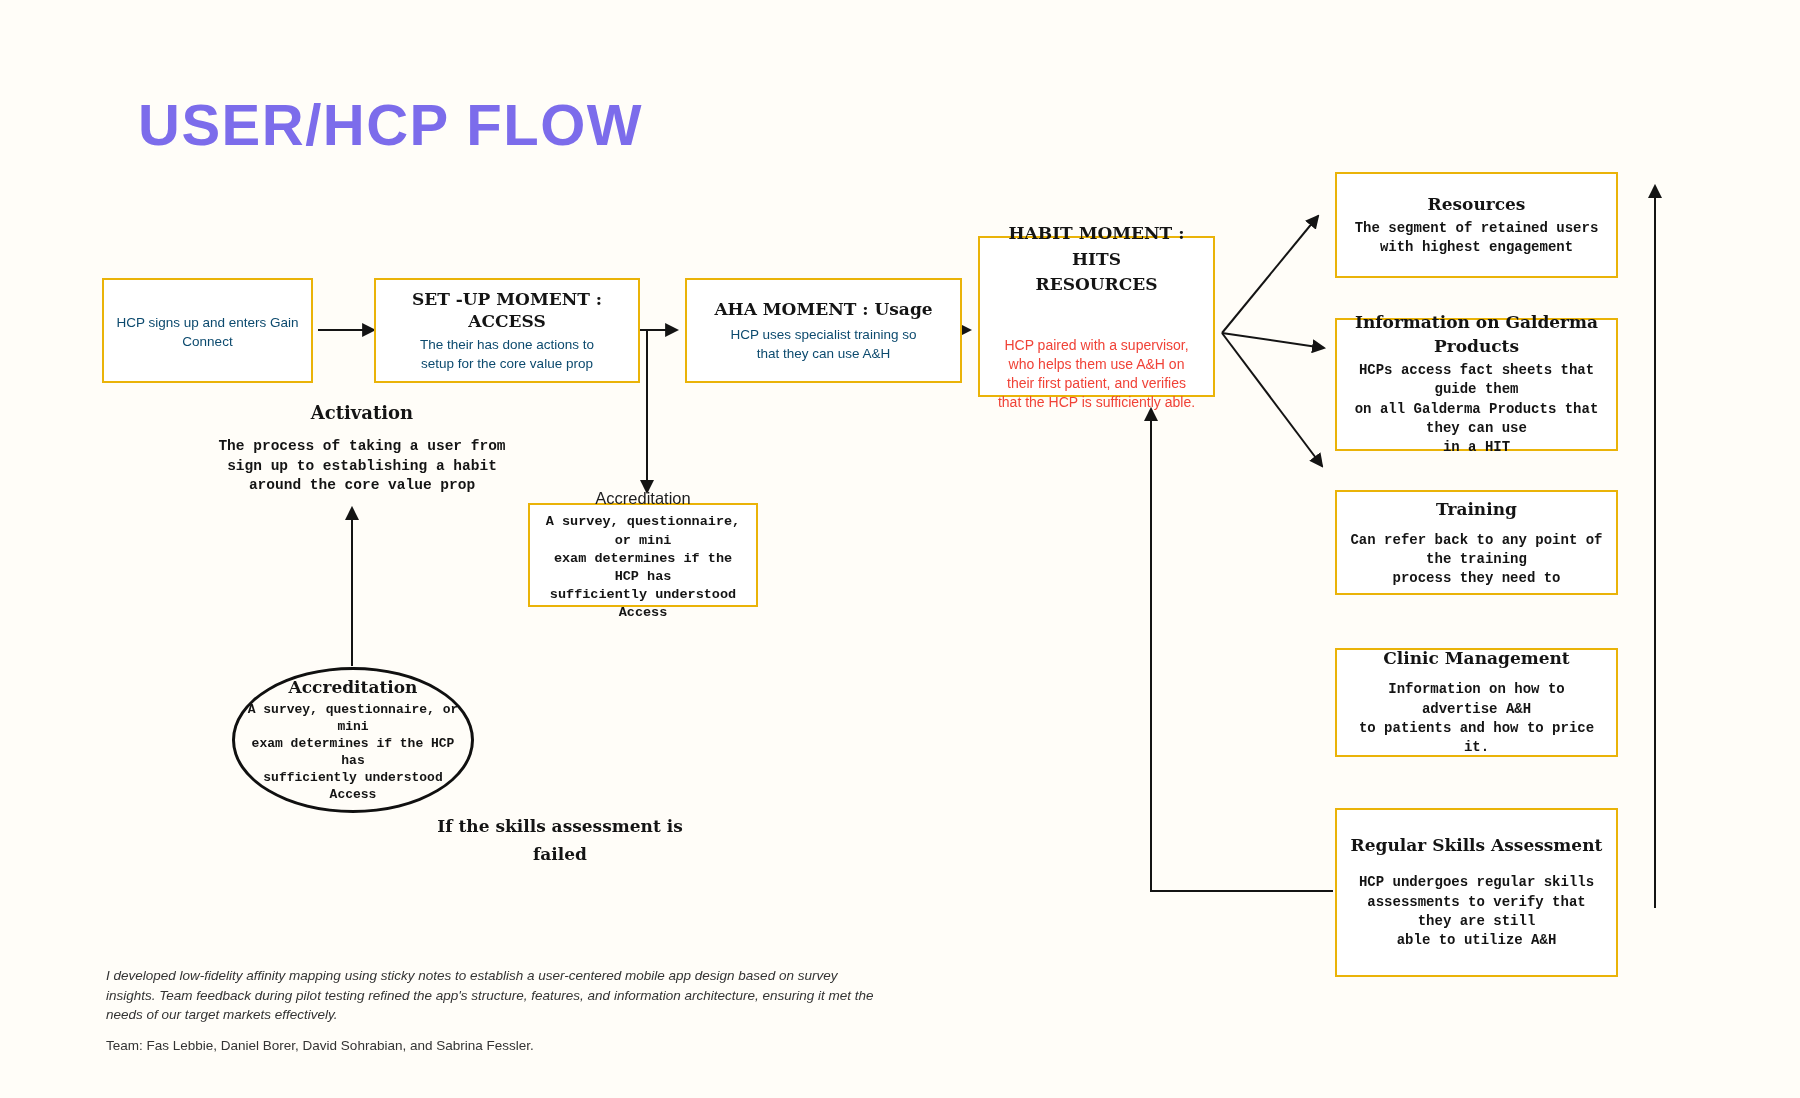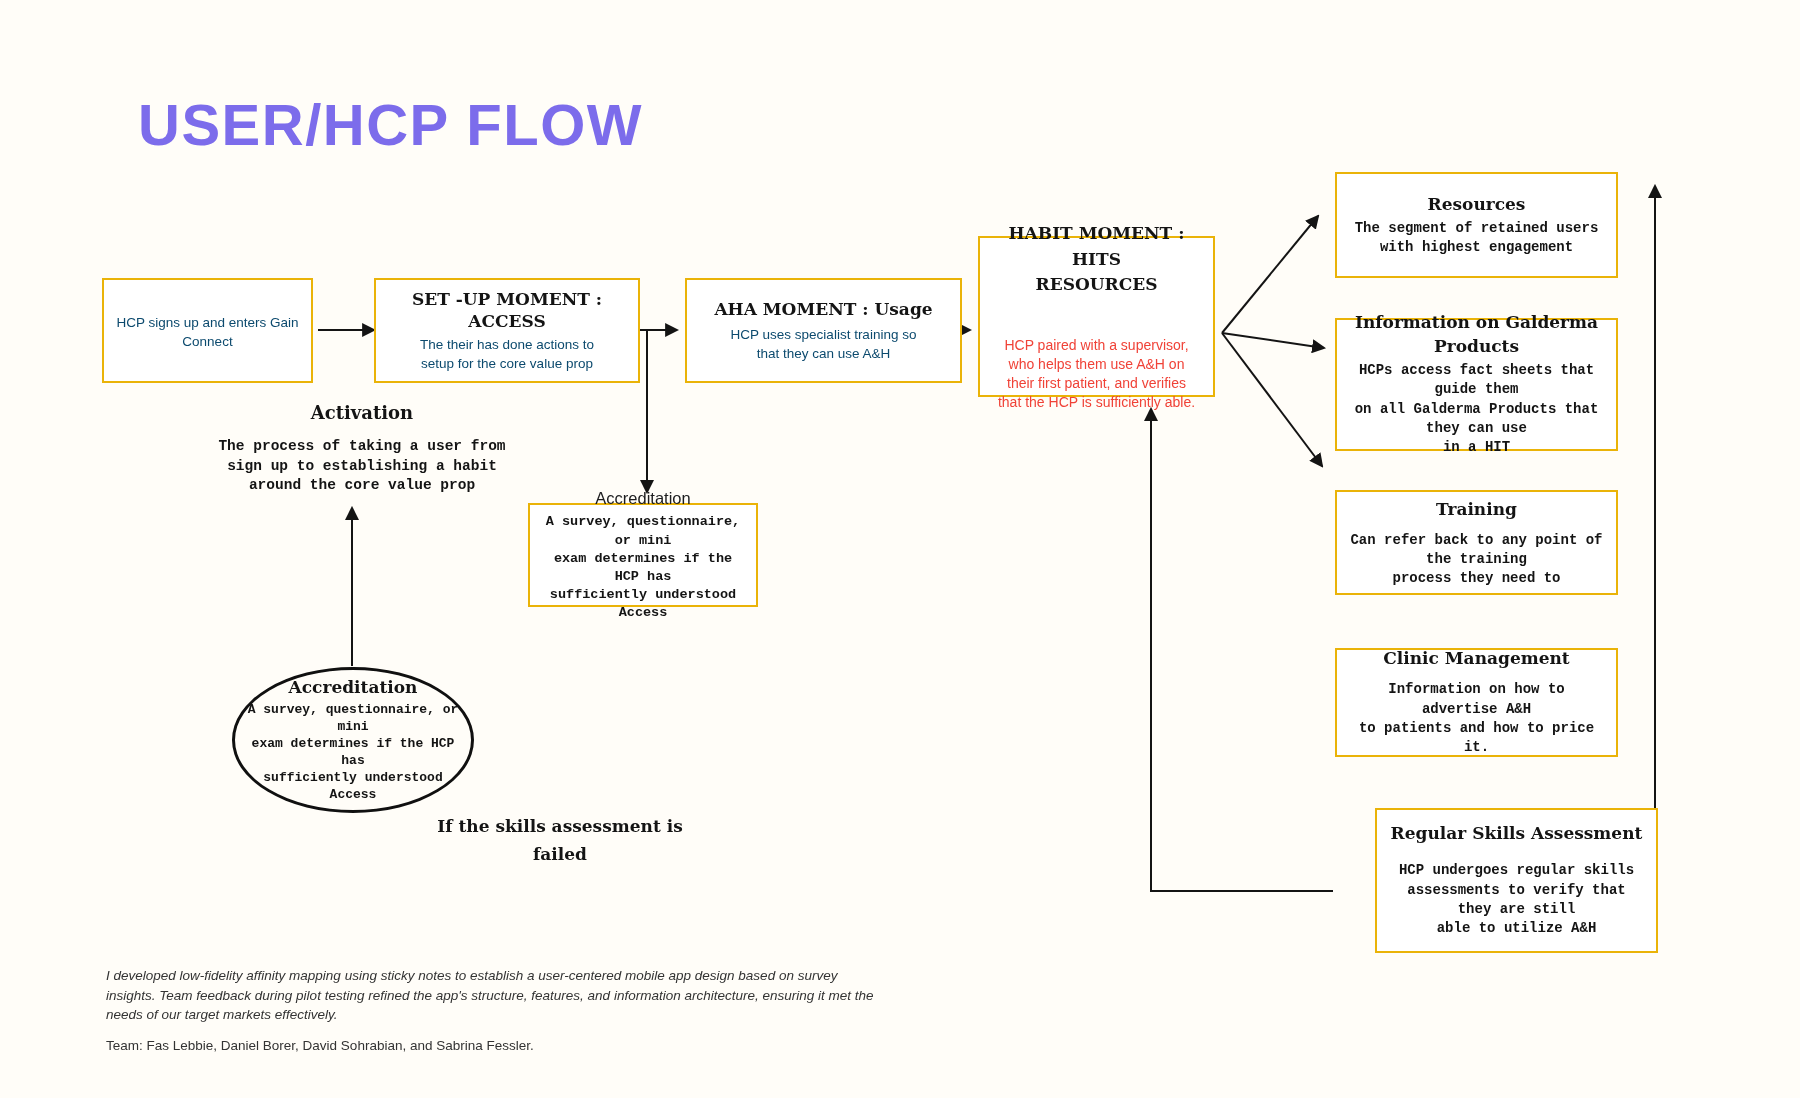--- a/index.html
+++ b/index.html
@@ -26,21 +26,21 @@
   #box-aha{left:685px;top:278px;width:277px;height:105px;}
   #box-habit{left:978px;top:236px;width:237px;height:161px;gap:24px;}
   #box-habit .serif-title{line-height:1.5;}
   .red-body{color:#f04237 !important;margin-top:14px;font-size:14px;line-height:1.36;}
 
   .outcome{left:1335px;width:283px;}
   #out-0{top:172px;height:106px;}
   #out-1{top:318px;height:133px;}
   #out-2{top:490px;height:105px;justify-content:space-between;}
   #out-3{top:648px;height:109px;}
-  #out-4{top:808px;height:145px;margin-left:40px;}
+  #out-4{top:808px;height:169px;}
   #out-0 .serif-body,#out-1 .serif-body{margin-top:2px;}
   #out-2 .serif-body,#out-3 .serif-body{margin-top:9px;}
   #out-4 .serif-body{margin-top:15px;}
 
   .activation{position:absolute;left:212px;top:400px;width:300px;text-align:center;}
   .activation .serif-title{font-size:18px;}
   .activation .serif-body{margin-top:12px;font-size:14.5px;line-height:1.34;}
 
   #box-accreditation{left:528px;top:503px;width:230px;height:104px;}
   #box-accreditation .serif-body{font-size:13.5px;margin-top:4px;line-height:1.34;}

